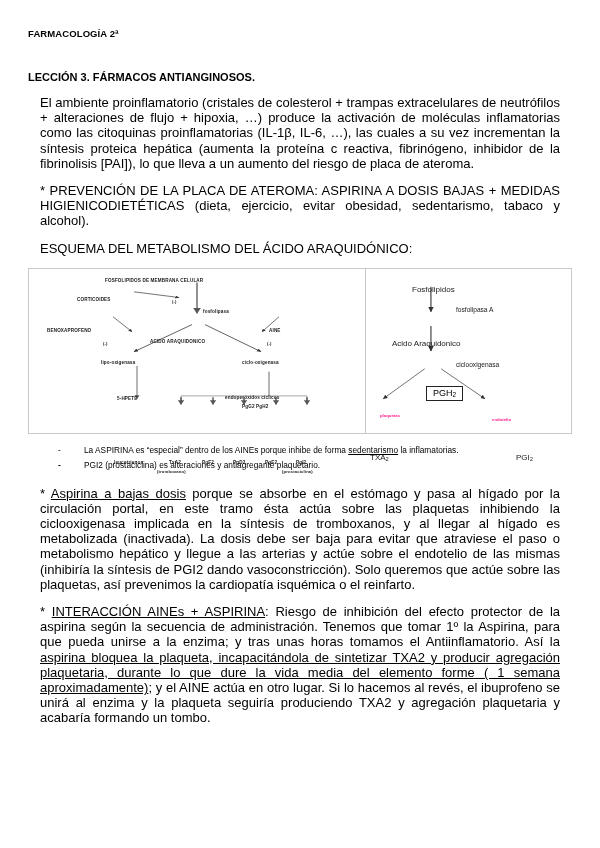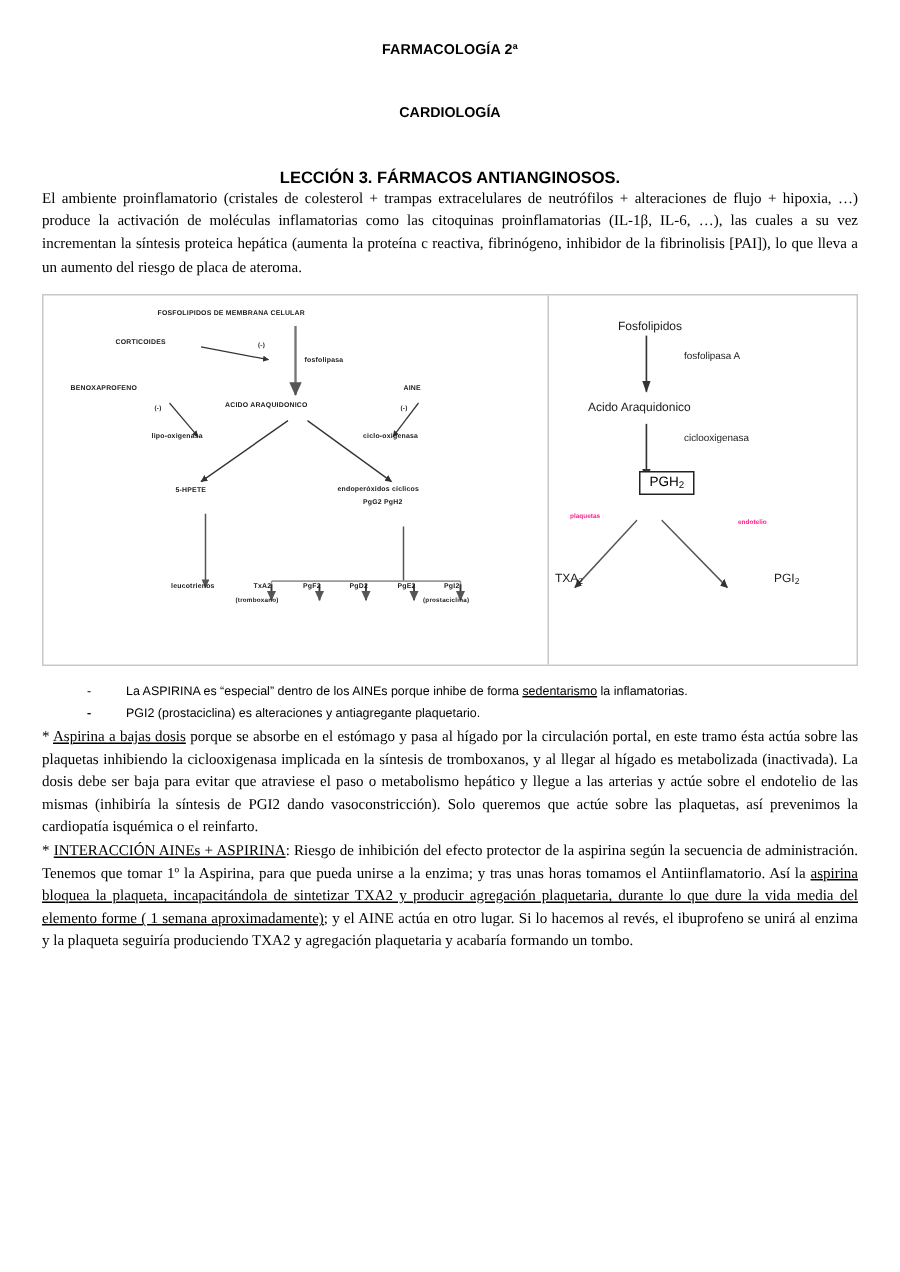--- a/index.html
+++ b/index.html
@@ -15,21 +15,21 @@
     position: relative;
     overflow: hidden;
   }
   .page {
     width: 600px;
     height: 848px;
     box-sizing: border-box;
     padding: 0 28px;
     position: relative;
   }
-  .title-block { text-align: center; }
+  .title-block { }
   .doc-title {
     font-size: 9.5px;
     font-weight: bold;
     letter-spacing: 0.1px;
     margin-top: 28px;
   }
   .doc-subtitle {
     font-size: 9.5px;
     font-weight: bold;
     margin-top: 31px;
@@ -38,25 +38,24 @@
     font-size: 11px;
     font-weight: bold;
     margin-top: 32px;
   }
   .doc-section {
     font-size: 9.5px;
     font-weight: bold;
     margin-top: 32px;
   }
   p.body-text {
-    font-size: 10px;
+    font-size: 13px;
     line-height: 15.2px;
     text-align: justify;
-    margin: 0;
-    font-family: Liberation Serif, serif;
+    margin: 12px;
   }
   .para-intro { margin-top: 22px; }
   .para-prevencion { margin-top: 13px; }
   .para-esquema { margin-top: 13px; }
 
   ul.bullets {
     list-style: none;
     margin: 9px 0 0 0;
     padding: 0 0 0 30px;
   }
@@ -73,21 +72,21 @@
   }
   .u { text-decoration: underline; }
 
   .para-aspirina { margin-top: 27px; }
   .para-interaccion { margin-top: 16px; }
 
   
   .diagram {
     position: relative;
     margin-top: 10px;
-    height: 248px;
+    height: 166px;
     border: 1px solid #c8c8c8;
     box-sizing: border-box;
   }
   .diag-left, .diag-right {
     position: absolute;
     top: 0; bottom: 0;
   }
   .diag-left { left: 0; width: 336px; }
   .diag-right { left: 336px; right: 0; border-left: 1px solid #c8c8c8; }
 
@@ -132,27 +131,28 @@
     overflow: visible;
   }
 </style>
 </head>
 <body>
 
 <div class="page">
 
   <div class="title-block">
     <div class="doc-title">FARMACOLOGÍA 2ª</div>
-    <div class="doc-subtitle">CARDIOLOGÍA</div>
     <div class="doc-lesson">LECCIÓN 3. FÁRMACOS ANTIANGINOSOS.</div>
   </div>
 
   <p class="body-text para-intro">El ambiente proinflamatorio (cristales de colesterol + trampas extracelulares de neutrófilos + alteraciones de flujo + hipoxia, …) produce la activación de moléculas inflamatorias como las citoquinas proinflamatorias (IL-1β, IL-6, …), las cuales a su vez incrementan la síntesis proteica hepática (aumenta la proteína c reactiva, fibrinógeno, inhibidor de la fibrinolisis [PAI]), lo que lleva a un aumento del riesgo de placa de ateroma.</p>
 
-
+  <p class="body-text para-prevencion">* PREVENCIÓN DE LA PLACA DE ATEROMA: ASPIRINA A DOSIS BAJAS + MEDIDAS HIGIENICODIETÉTICAS (dieta, ejercicio, evitar obesidad, sedentarismo, tabaco y alcohol).</p>
+
+  <p class="body-text para-esquema">ESQUEMA DEL METABOLISMO DEL ÁCIDO ARAQUIDÓNICO:</p>
 
   <div class="diagram">
 
     <div class="diag-left">
       <svg class="diag-svg" viewBox="0 0 336 230" preserveAspectRatio="none">
         <defs>
           <marker id="ah" markerWidth="6" markerHeight="6" refX="4.6" refY="2.4" orient="auto">
             <path d="M0,0 L5,2.4 L0,4.8 z" fill="#333"></path>
           </marker>
           <marker id="ah2" markerWidth="7" markerHeight="7" refX="5" refY="2.6" orient="auto">

